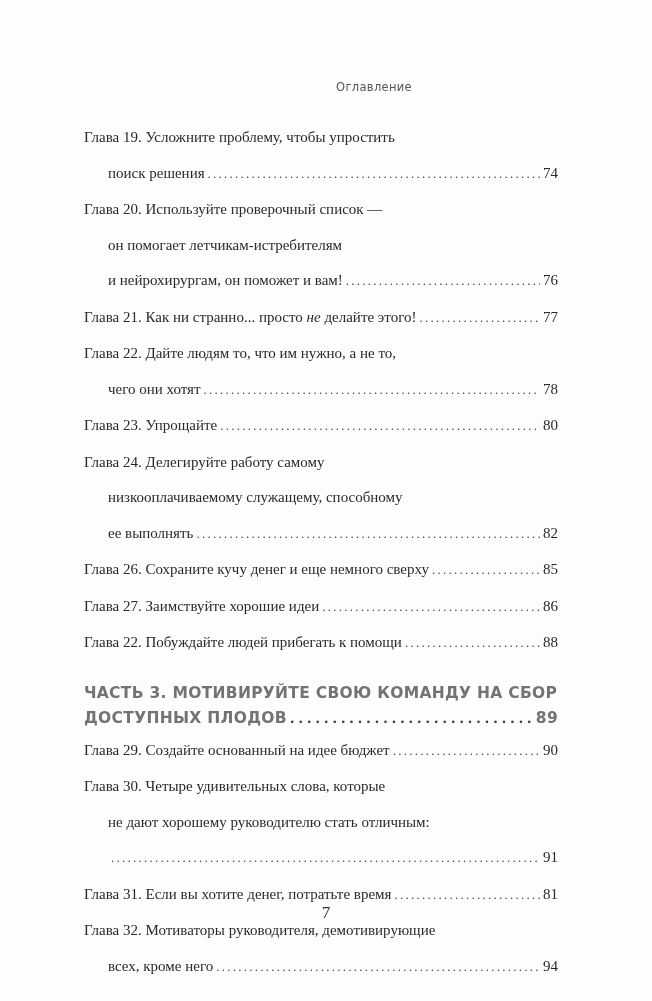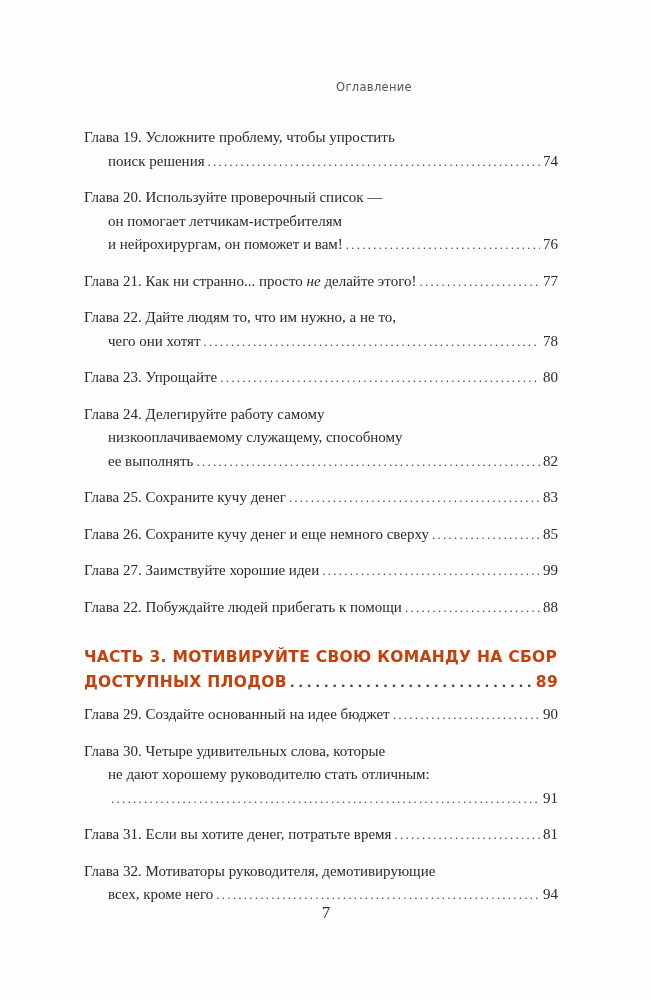--- a/index.html
+++ b/index.html
@@ -3,26 +3,26 @@
 <meta charset="utf-8">
 <style>
   html, body { margin:0; padding:0; }
   body { width:652px; height:1001px; background:#fdfdfd; position:relative; overflow:hidden;
          font-family:"Liberation Serif", "DejaVu Serif", serif; color:#2a2a2a; }
   .header { position:absolute; top:80px; left:0; width:652px; text-align:center;
             font-family:"DejaVu Sans", sans-serif; font-size:11.5px; color:#555; letter-spacing:0.3px;padding-left:48px; }
   .toc { position:absolute; left:84px; width:474px; top:126px; }
   .entry { font-size:15px; line-height:23.5px; margin-bottom:13px; }
   .line { display:flex; align-items:baseline; white-space:nowrap; }
-  .line.cont { padding-left:24px; }
+  .line.cont { padding-left:24px;margin-top:12px; }
   .dots { flex:1; overflow:hidden; margin:0 3px; color:#444; letter-spacing:2.6px; font-size:13px; }
   .dots::before { content:". . . . . . . . . . . . . . . . . . . . . . . . . . . . . . . . . . . . . . . . . . . . . . . . . . . . . . . . . . . . . . . . . . . . . . . . . . . . . . . . . . . . . . ."; letter-spacing:-0.5px; }
   .page { text-align:left; }
   .part { font-family:"DejaVu Sans", sans-serif; font-weight:bold; font-size:15.5px; line-height:25px;
-          margin-top:26px; margin-bottom:8px; letter-spacing:0.3px; color:#c2410c; }
+          margin-top:26px; margin-bottom:8px; letter-spacing:0.3px; color:#737373; }
   .part .dots { font-size:13px; }
   em { font-style:italic; }
   .folio { position:absolute; top:903px; left:0; width:652px; text-align:center; font-size:17px; color:#333; }
 </style>
 </head>
 <body>
 
 <div class="header">Оглавление</div>
 
 <div class="toc">
@@ -86,41 +86,34 @@
     <div class="line cont">
         <span>низкооплачиваемому служащему, способному</span>
       </div>
     <div class="line cont">
         <span>ее выполнять</span>
         <span class="dots"></span>
         <span class="page">82</span>
       </div>
   </div>
 
-  <div class="entry">
-    <div class="line">
-        <span>Глава 25. Сохраните кучу денег</span>
-        <span class="dots"></span>
-        <span class="page">83</span>
-      </div>
-  </div>
 
   <div class="entry">
     <div class="line">
         <span>Глава 26. Сохраните кучу денег и еще немного сверху</span>
         <span class="dots"></span>
         <span class="page">85</span>
       </div>
   </div>
 
   <div class="entry">
     <div class="line">
         <span>Глава 27. Заимствуйте хорошие идеи</span>
         <span class="dots"></span>
-        <span class="page">99</span>
+        <span class="page">86</span>
       </div>
   </div>
 
   <div class="entry">
     <div class="line">
         <span>Глава 22. Побуждайте людей прибегать к помощи</span>
         <span class="dots"></span>
         <span class="page">88</span>
       </div>
   </div>

